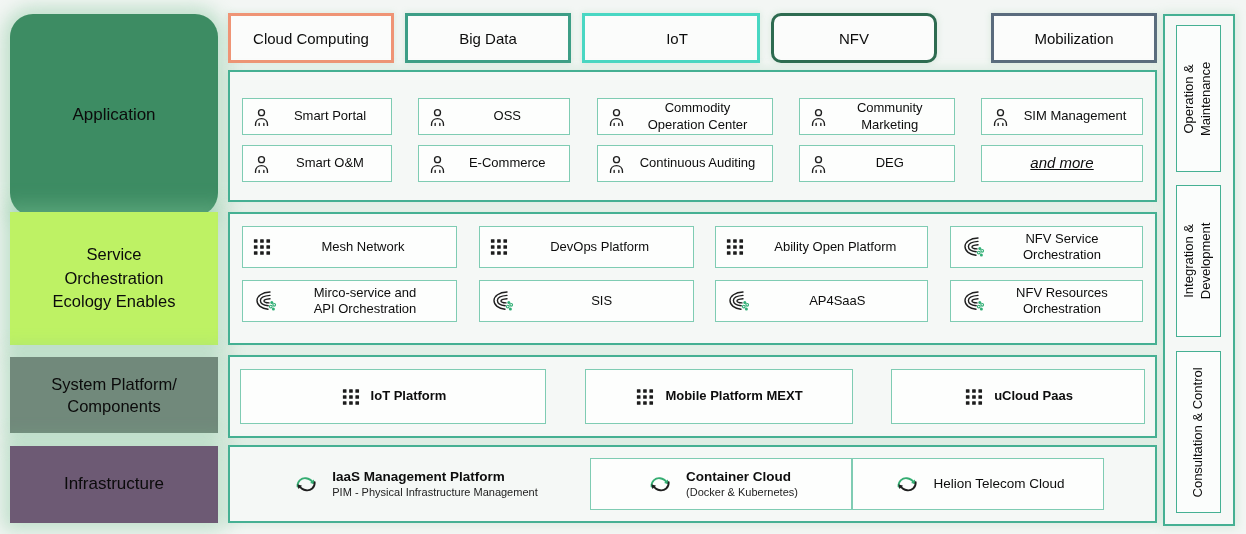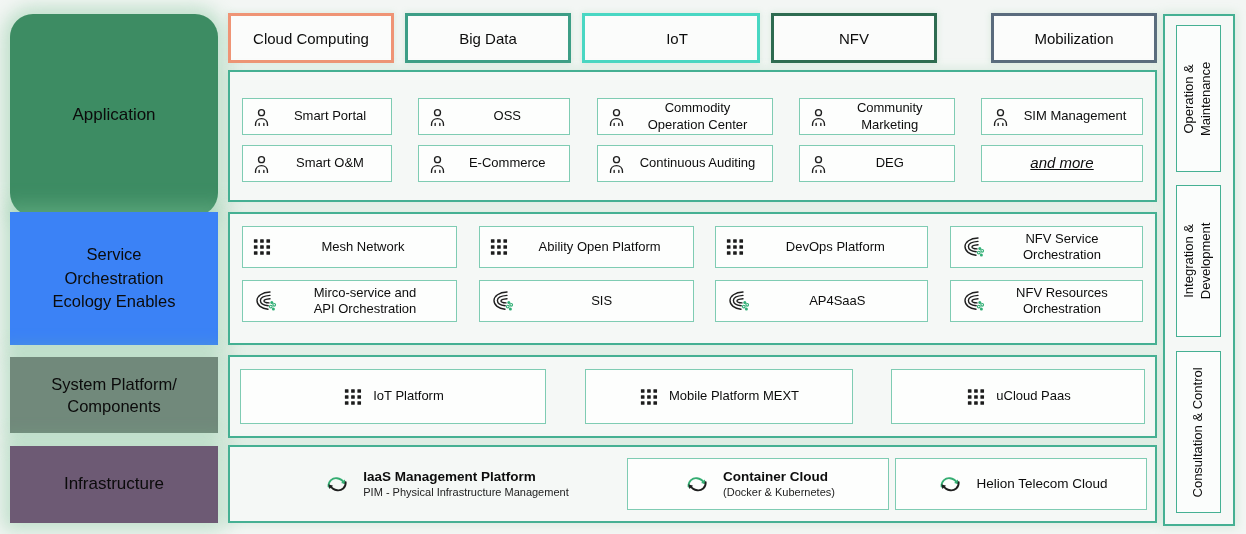--- a/index.html
+++ b/index.html
@@ -21,29 +21,29 @@
   .container{position:absolute;left:228px;width:929px;background:#f5f8f6;border:2px solid #45b093;
              box-sizing:border-box;box-shadow:0 0 9px 2px rgba(126,196,150,.22);}
   #c-app{top:70px;height:132px;padding:26px 12px 0;display:grid;
          grid-template-columns:150px 152px 176px 156px 162px;grid-template-rows:37px 37px;
          row-gap:10px;justify-content:space-between;}
   #c-svc{top:212px;height:133px;padding:12px 12px 0;display:grid;
          grid-template-columns:215px 215px 213px 193px;grid-template-rows:42px 42px;
          row-gap:12px;justify-content:space-between;}
   #c-sys{top:355px;height:83px;padding:12px 10px;display:flex;justify-content:space-between;}
   #c-sys .item{height:55px;}
-  #c-infra{top:445px;height:78px;padding:12px 8px;display:flex;align-items:center;gap:6px;justify-content:flex-end;}
+  #c-infra{top:445px;height:78px;padding:12px 8px;display:flex;align-items:center;}
   
   .item{border:1px solid #7fccb3;background:#fdfefd;display:flex;align-items:center;
         padding:0 8px;box-sizing:border-box;}
   .item .label{flex:1;text-align:center;font-size:13px;line-height:1.25;white-space:pre-line;}
   .icon{flex:0 0 auto;margin-right:5px;}
   .more .label{font-style:italic;text-decoration:underline;font-size:15px;font-weight:500;}
   
-  .item.centered{justify-content:center;}
+  .item.centered{justify-content:center;font-weight:bold;}
   .item.centered .label{flex:0 0 auto;margin-left:4px;}
   .infra-item{display:flex;align-items:center;justify-content:center;gap:10px;height:52px;box-sizing:border-box;}
   .infra-item.boxed{border:1px solid #7fccb3;background:#fdfefd;}
   #infra-iaas{width:352px;}
   #infra-cc{width:262px;}
   #infra-helion{width:252px;}
   .infra-text{text-align:left;}
   .infra-title{font-size:13.5px;font-weight:700;line-height:1.2;}
   .infra-title.plain{font-weight:400;}
   .infra-sub{font-size:11px;color:#222;line-height:1.25;margin-top:1px;}
@@ -94,32 +94,32 @@
       <polygon points="21.2,12.3 20.2,7.9 16.8,11" fill="#35ad72"></polygon>
       <path d="M21 10.2 C21.4 15.3 17.2 18.3 13.2 17.8 C10.5 17.5 8.2 16 7 13.9" fill="none" stroke="#1f1f1f" stroke-width="1.7" stroke-linecap="round"></path>
       <polygon points="5,12.2 6,16.6 9.4,13.5" fill="#1f1f1f"></polygon>
     </g>
   </defs>
 </svg>
 
 <div class="canvas">
 
   <div class="row-label" id="lbl-app" style="background: rgb(61, 140, 99);">Application</div>
-  <div class="row-label" id="lbl-svc" style="background: #3b82f6;">Service
+  <div class="row-label" id="lbl-svc" style="background: #bef264;">Service
 Orchestration
 Ecology Enables</div>
   <div class="row-label" id="lbl-sys" style="background: rgb(113, 137, 123);">System Platform/
 Components</div>
   <div class="row-label" id="lbl-infra" style="background: rgb(109, 90, 116);">Infrastructure</div>
 
   <div class="tagrow">
     <div class="tag" style="border-color: rgb(239, 148, 117);">Cloud Computing</div>
     <div class="tag" style="border-color: rgb(61, 158, 134);">Big Data</div>
     <div class="tag" style="border-color: rgb(73, 215, 195); padding-left: 12px;">IoT</div>
-    <div class="tag" style="border-color: rgb(45, 107, 80);">NFV</div>
+    <div class="tag" style="border-color: rgb(45, 107, 80); border-radius: 10px;">NFV</div>
     <div class="tag" style="border-color: rgb(90, 107, 125); margin-left: 43px;">Mobilization</div>
   </div>
 
   <div class="container" id="c-app">
     <div class="item">
       <svg class="icon" width="21" height="24" viewBox="0 0 26 24">
           <use href="#sym-person"></use>
         </svg>
       <span class="label">Smart Portal</span>
     </div>
@@ -182,27 +182,27 @@
     <div class="item">
       <svg class="icon" width="22" height="22" viewBox="0 0 26 24">
           <use href="#sym-grid"></use>
         </svg>
       <span class="label">Mesh Network</span>
     </div>
     <div class="item">
       <svg class="icon" width="22" height="22" viewBox="0 0 26 24">
           <use href="#sym-grid"></use>
         </svg>
+      <span class="label">DevOps Platform</span>
+    </div>
+    <div class="item">
+      <svg class="icon" width="22" height="22" viewBox="0 0 26 24">
+          <use href="#sym-grid"></use>
+        </svg>
       <span class="label">Ability Open Platform</span>
-    </div>
-    <div class="item">
-      <svg class="icon" width="22" height="22" viewBox="0 0 26 24">
-          <use href="#sym-grid"></use>
-        </svg>
-      <span class="label">DevOps Platform</span>
     </div>
     <div class="item">
       <svg class="icon" width="26" height="24" viewBox="0 0 26 24">
           <use href="#sym-orch"></use>
         </svg>
       <span class="label">NFV Service
 Orchestration</span>
     </div>
     <div class="item">
       <svg class="icon" width="26" height="24" viewBox="0 0 26 24">

